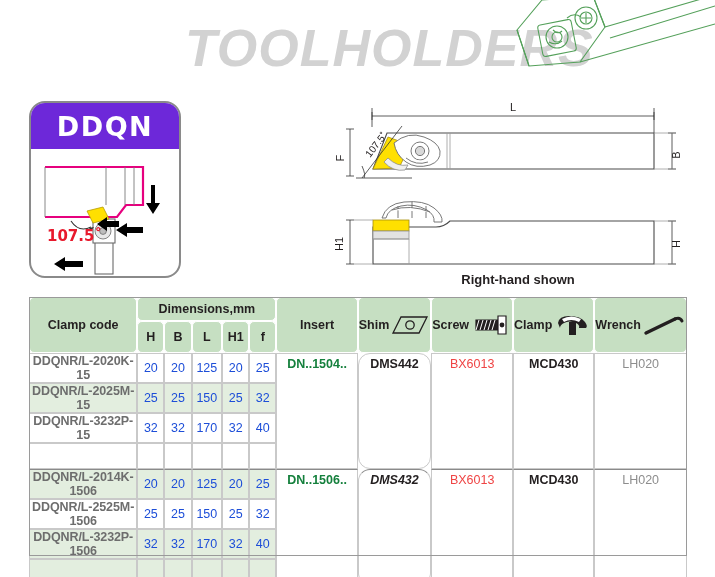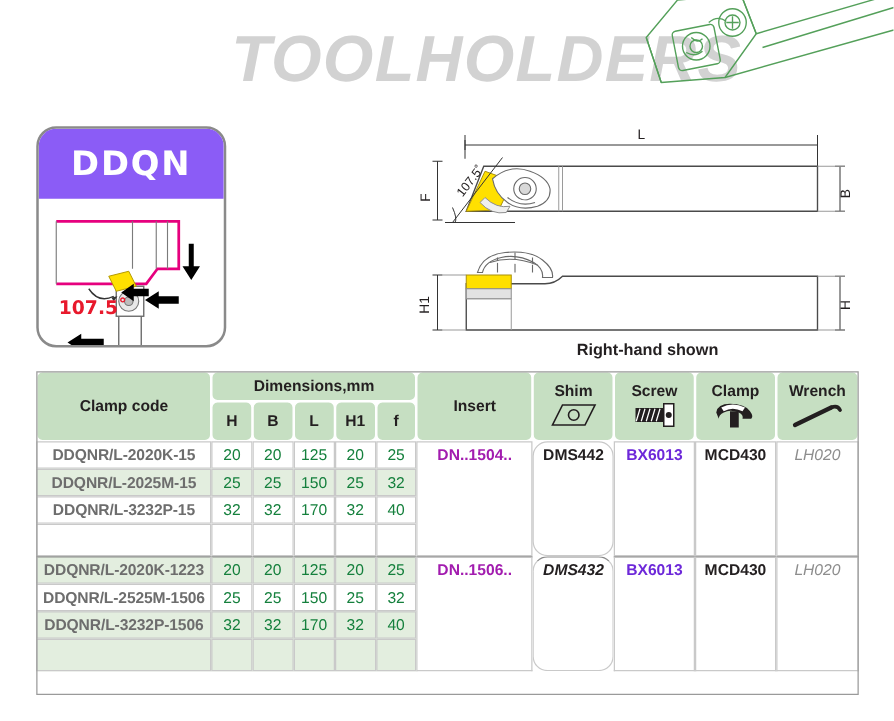--- a/index.html
+++ b/index.html
@@ -48,22 +48,22 @@
     top: 101px;
     width: 152px;
     height: 177px;
     border: 2px solid #8a8a8a;
     border-radius: 16px;
     background: #ffffff;
     overflow: hidden;
     box-sizing: border-box;
   }
   .type-card-head {
-    height: 56px;
-    background: #8b5cf6;
+    height: 46px;
+    background: #6d28d9;
     display: flex;
     align-items: center;
     justify-content: center;
   }
   .type-card-head span {
     color: #ffffff;
     font-size: 27px;
     font-weight: bold;
     letter-spacing: 1.5px;
     font-family: "DejaVu Sans", sans-serif;
@@ -121,21 +121,21 @@
     padding: 0;
     text-align: center;
     vertical-align: middle;
   }
   .th-tall { height: 54px; }
   .th-group { height: 22px; }
   .th-sub { height: 30px; font-size: 13px; }
 
   .icon-head {
     display: flex;
-    flex-direction: column;
+    flex-direction: row;
     align-items: center;
     justify-content: center;
     gap: 1px;
     height: 54px;
   }
   .icon-head .lbl { font-size: 12.5px; font-weight: bold; line-height: 1; }
 
   .spec-table td {
     border: 1px solid #c9c9c9;
     font-size: 12.5px;
@@ -143,26 +143,26 @@
     height: 20px;
     padding: 0 2px;
     color: #231f20;
   }
   td.code {
     font-weight: bold;
     color: #6d6d6d;
     font-size: 12.5px;
     letter-spacing: -0.1px;
   }
-  td.num { color: #15803d; }
-  td.insert  { font-weight: bold; color: #a21caf; text-align: center; }
+  td.num { color: #1d4ed8; }
+  td.insert  { font-weight: bold; color: #15803d; text-align: center; }
   td.shim    { font-weight: bold; color: #231f20; border-radius: 12px; }
-  td.screw   { font-weight: bold; color: #6d28d9; }
+  td.screw   { font-weight: normal; color: #ef4444; }
   td.clamp   { font-weight: bold; color: #231f20; }
-  td.wrench  { font-weight: normal; color: #8d8d8d; font-style: italic; }
+  td.wrench  { font-weight: normal; color: #8d8d8d; }
   tr.shaded td { background: #e3eedf; }
   tr.plain td  { background: #ffffff; }
   td.spacer { height: 24px; border-left: 1px solid #c9c9c9; border-right: 1px solid #c9c9c9; }
   .block-top td { border-top: 1px solid #8a8a8a; }
   .table-frame {
     position: absolute;
     left: 29px;
     top: 297px;
     width: 658px;
     height: 259px;
@@ -423,21 +423,21 @@
       </tr>
       <tr class="plain">
         <td class="spacer">&nbsp;</td>
         <td class="spacer">&nbsp;</td>
         <td class="spacer">&nbsp;</td>
         <td class="spacer">&nbsp;</td>
         <td class="spacer">&nbsp;</td>
         <td class="spacer">&nbsp;</td>
       </tr>
       <tr class="shaded block-top">
-        <td class="code">DDQNR/L-2020K-1223</td>
+        <td class="code">DDQNR/L-2014K-1506</td>
         <td class="num">20</td>
         <td class="num">20</td>
         <td class="num">125</td>
         <td class="num">20</td>
         <td class="num">25</td>
         <td class="insert" rowspan="4" style="vertical-align: top; padding-top: 3px; background: rgb(255, 255, 255); margin-left: 36px;">DN..1506..</td>
         <td class="shim" rowspan="4" style="vertical-align: top; padding-top: 3px; background: rgb(255, 255, 255); font-style: italic;">DMS432</td>
         <td class="screw" rowspan="4" style="vertical-align: top; padding-top: 3px; background: rgb(255, 255, 255);">BX6013</td>
         <td class="clamp" rowspan="4" style="vertical-align: top; padding-top: 3px; background: rgb(255, 255, 255);">MCD430</td>
         <td class="wrench" rowspan="4" style="vertical-align: top; padding-top: 3px; background: rgb(255, 255, 255);">LH020</td>

